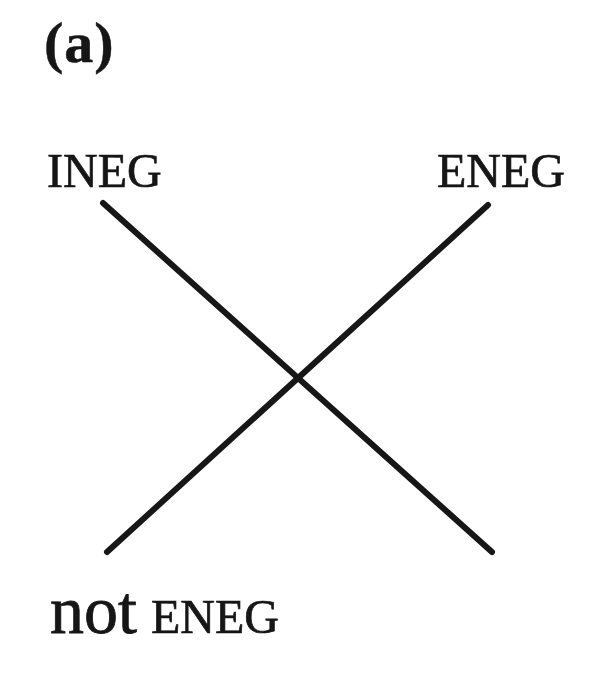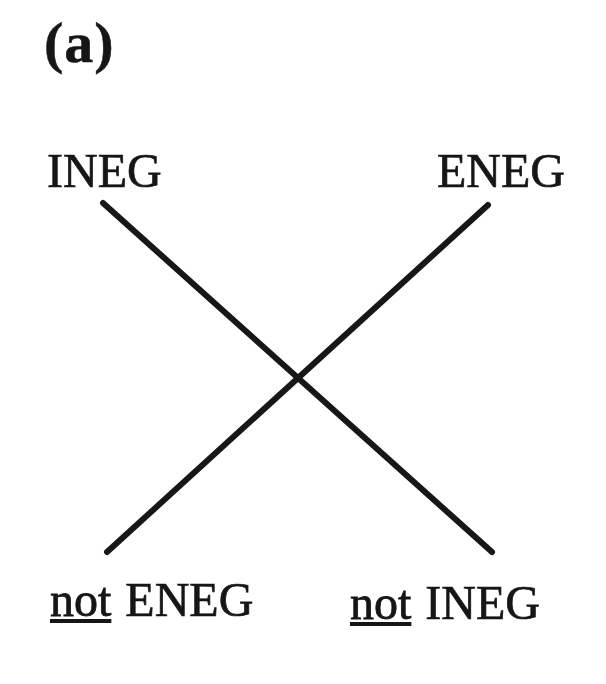--- a/index.html
+++ b/index.html
@@ -31,25 +31,24 @@
     font-size: 48px;
     line-height: 1;
     white-space: nowrap;
     -webkit-text-stroke: 0.7px #161616;
   }
   .node-top-left  { left: 47px;  top: 147px; }
   .node-top-right { left: 437px; top: 147px; }
   .node-bottom-left  { left: 50px;  top: 576px; }
   .node-bottom-right { left: 350px; top: 579px; }
   .not-prefix {
-    font-size: 48px;
+    font-size: 68px;
     line-height: 1;
     margin-right: 14px;
     vertical-align: baseline;
-    text-decoration: underline;
     -webkit-text-stroke: 0.8px #161616;
   }
   .term {
     font-size: 48px;
     vertical-align: baseline;
   }
   .cross-svg {
     position: absolute;
     left: 0;
     top: 0;
@@ -70,17 +69,14 @@
   </svg>
 
   <div class="node-label node-top-left">INEG</div>
 
   <div class="node-label node-top-right">ENEG</div>
 
   <div class="node-label node-bottom-left">
     <span class="not-prefix">not</span><span class="term">ENEG</span>
   </div>
 
-  <div class="node-label node-bottom-right">
-    <span class="not-prefix">not</span><span class="term">INEG</span>
-  </div>
 
 </div>
 
 </body></html>

